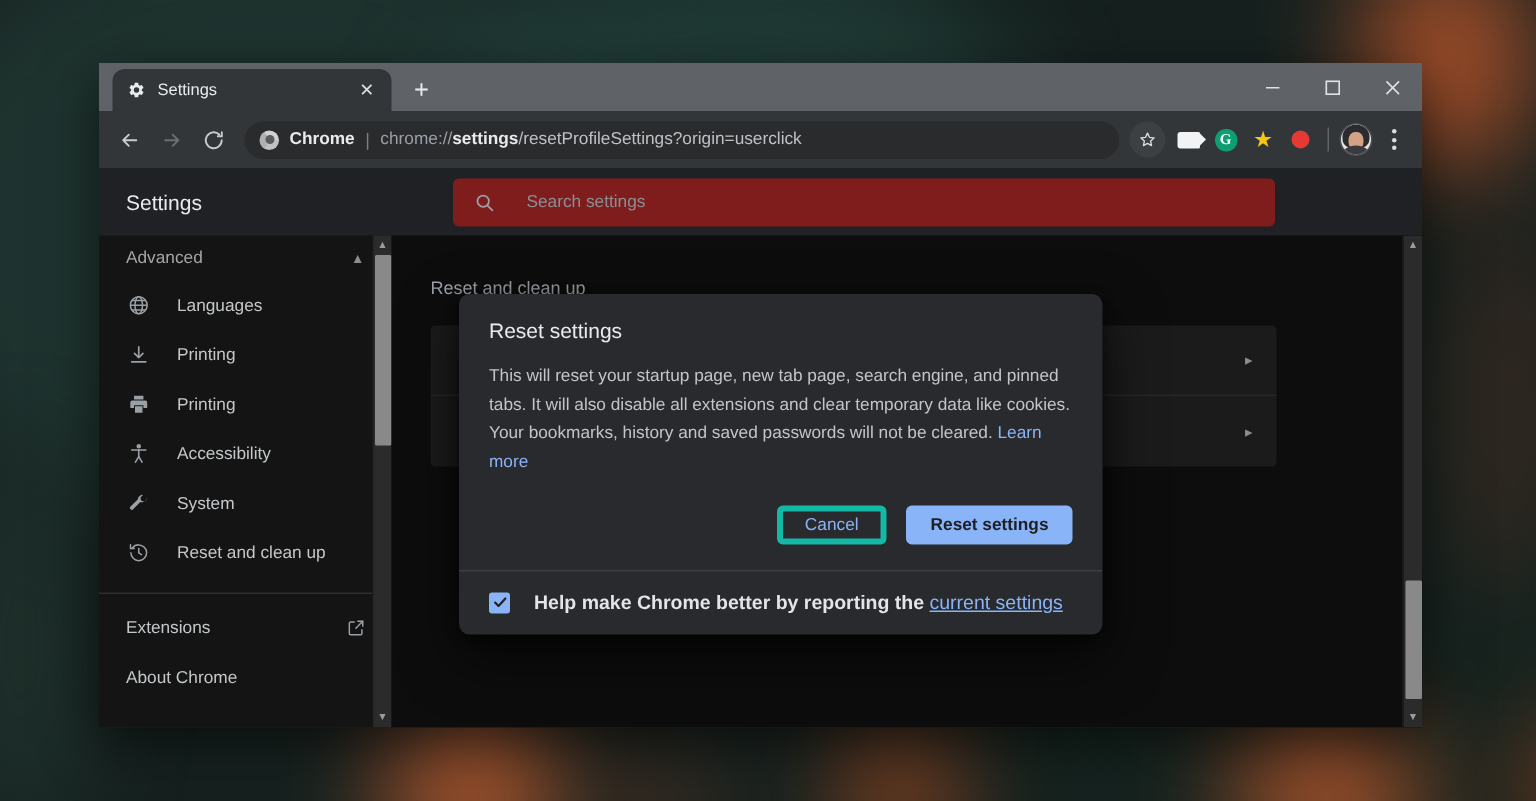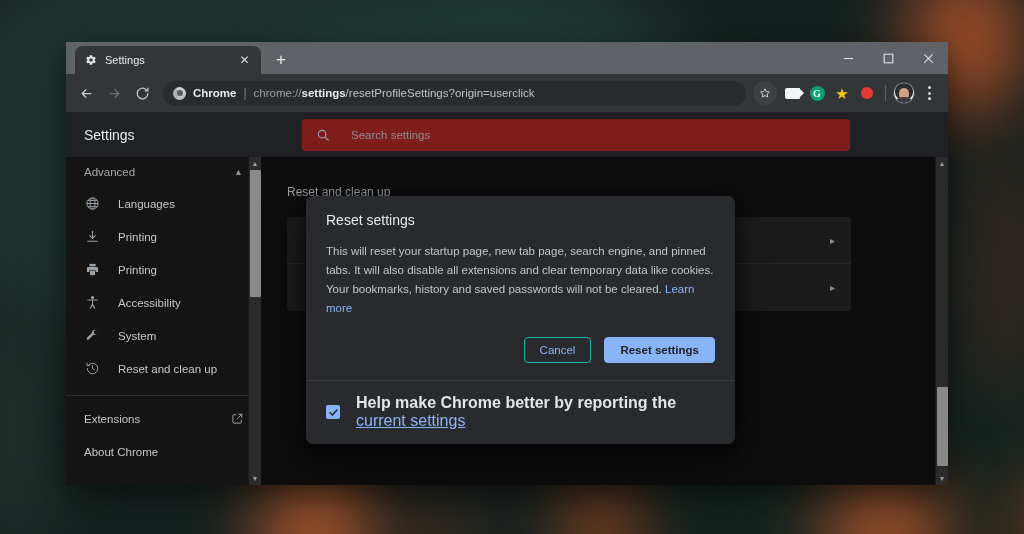--- a/index.html
+++ b/index.html
@@ -185,30 +185,30 @@
     overflow:hidden;
     margin-left:12px;
   }
   .dlg-body { padding:16px 20px 0 20px; }
   .dlg-title { color:#e8eaed; font-size:14px; margin-bottom:14px; }
   .dlg-text { color:#c2c5c8; font-size:11.5px; line-height:19px; }
   .dlg-link { color:#8ab4f8; text-decoration:none; }
   .dlg-actions { display:flex; justify-content:flex-end; gap:13px; padding:19px 20px 17px 20px; }
   .btn { height:26px; border-radius:4px; font-size:11.5px; display:flex; align-items:center;
          justify-content:center; padding:0 15px; white-space:nowrap; }
-  .btn-cancel { background:transparent; border:1px solid #14b8a6; color:#8ab4f8; }
+  .btn-cancel { background:transparent; border:4px solid #14b8a6; color:#8ab4f8; }
   .btn-primary { background:#8ab4f8; color:#202124; font-weight:bold; border:1px solid #8ab4f8; }
   .dlg-footer {
     border-top:1px solid #3c3e41; padding:13px 20px 14px 20px;
     display:flex; align-items:center; gap:16px;
   }
   .checkbox { width:14px; height:14px; flex:0 0 14px; background:#8ab4f8; border-radius:2px;
               display:flex; align-items:center; justify-content:center; }
   .checkbox svg { display:block; }
-  .footer-text { color:#e3e5e7; font-size:16px; font-weight:bold; }
+  .footer-text { color:#e3e5e7; font-size:13px; font-weight:bold; }
   .footer-text .lnk { color:#8ab4f8; font-weight:normal; }
 </style>
 </head>
 <body>
 
 <div id="desktop">
   <div class="blob g1"></div>
   <div class="blob g2"></div>
   <div class="blob g3"></div>
   <div class="blob o7"></div>

